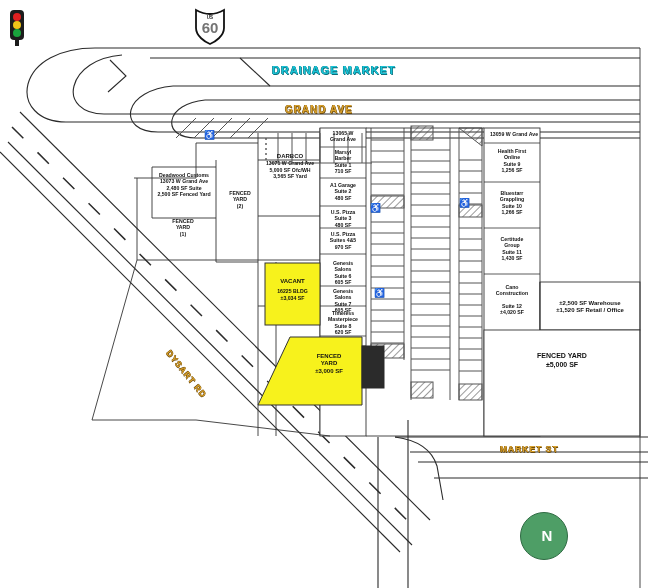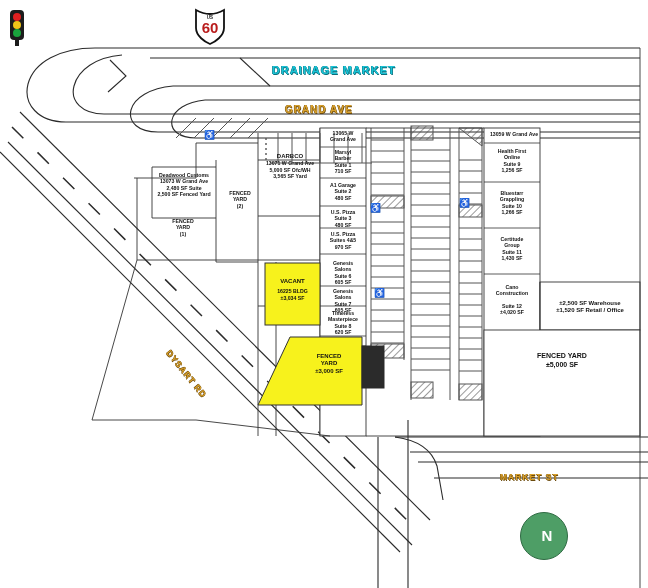--- a/index.html
+++ b/index.html
@@ -243,25 +243,25 @@
     <svg width="22" height="36">
       <rect x="4" y="0" width="14" height="30" rx="4" fill="#1c1c1c"></rect>
       <circle cx="11" cy="7" r="4" fill="#e02020"></circle>
       <circle cx="11" cy="15" r="4" fill="#f0c419"></circle>
       <circle cx="11" cy="23" r="4" fill="#19a33c"></circle>
       <rect x="9" y="29" width="4" height="7" fill="#1c1c1c"></rect>
     </svg>
   </div>
 
   <div class="lbl" style="left:196px;top:15px;width:28px;font-size:4.5px;color:#111;">US</div>
-  <div class="lbl" style="left:196px;top:19px;width:28px;font-size:15px;color:#b91c1c;">60</div>
+  <div class="lbl" style="left:196px;top:19px;width:28px;font-size:15px;color:#737373;">60</div>
 
   <div class="street st-canal" style="left:272px;top:64px;">DRAINAGE MARKET</div>
   <div class="street st-gold" style="left:285px;top:104px;">GRAND AVE</div>
-  <div class="street st-gold small" style="left:500px;top:444px;margin-top:28px;">MARKET ST</div>
+  <div class="street st-gold small" style="left:500px;top:444px;">MARKET ST</div>
   <div class="street st-gold small" style="left:172px;top:348px;transform:rotate(51deg);transform-origin:left top;">DYSART RD</div>
 
   <div class="unitbox tiny" style="left:152px;top:172px;width:64px;">
     <div>Deadwood Customs</div>
     <div>13073 W Grand Ave</div>
     <div>2,480 SF Suite</div>
     <div>2,500 SF Fenced Yard</div>
   </div>
 
   <div class="unitbox tiny" style="left:158px;top:218px;width:50px;">

